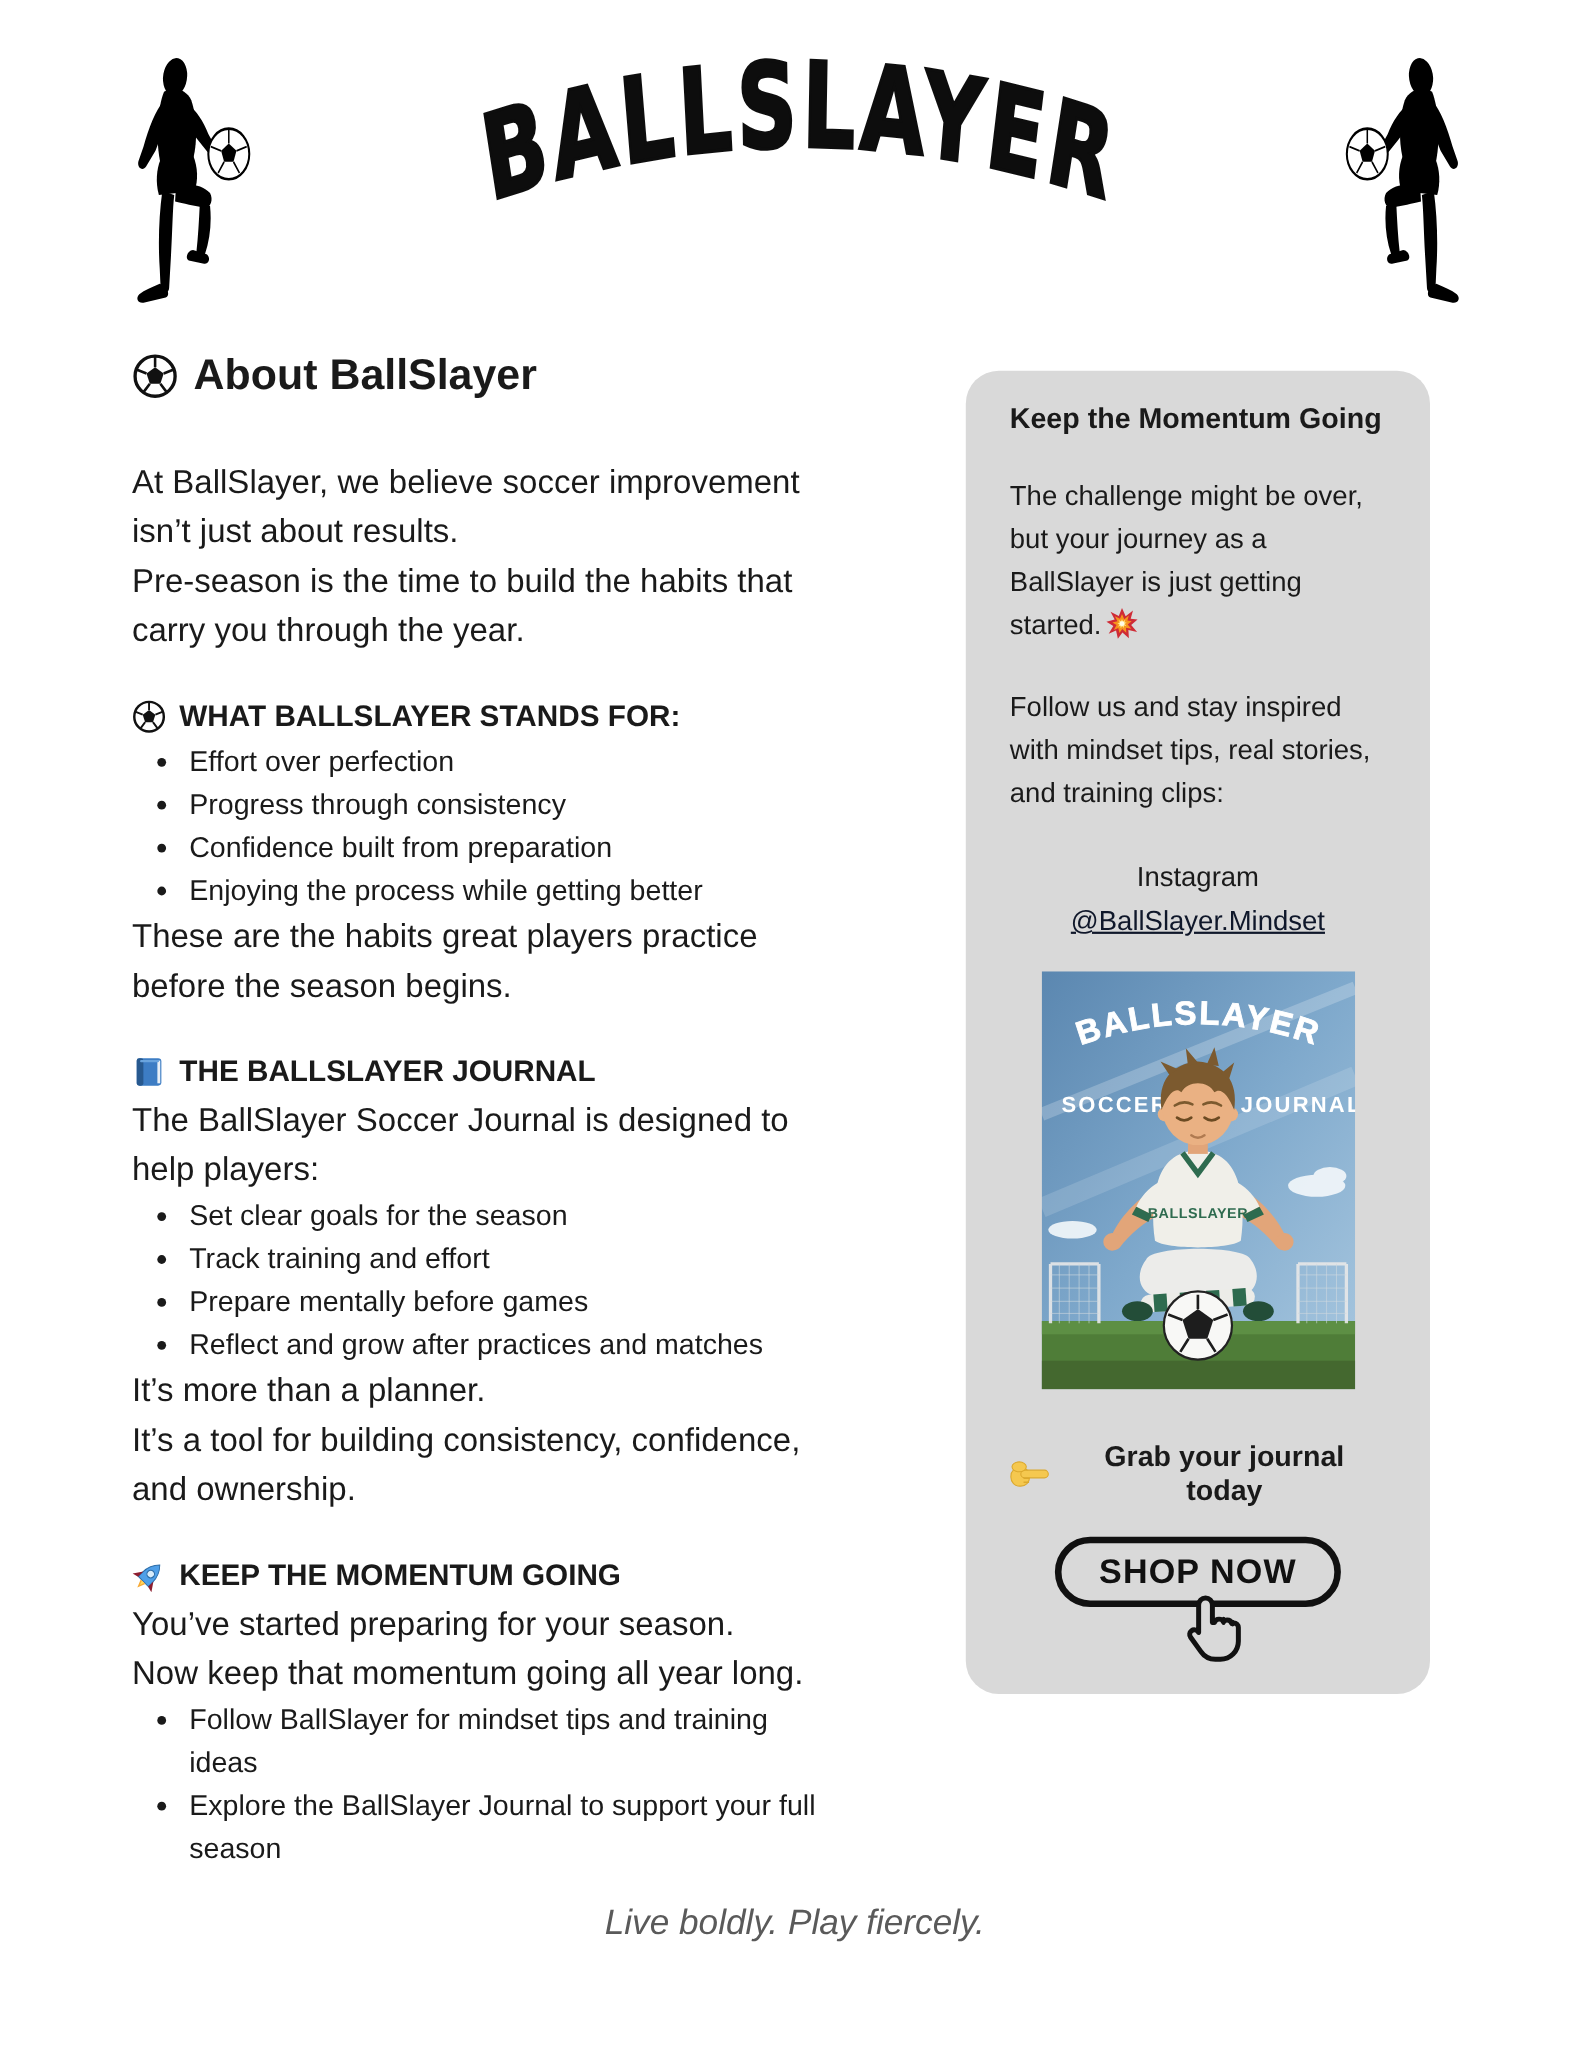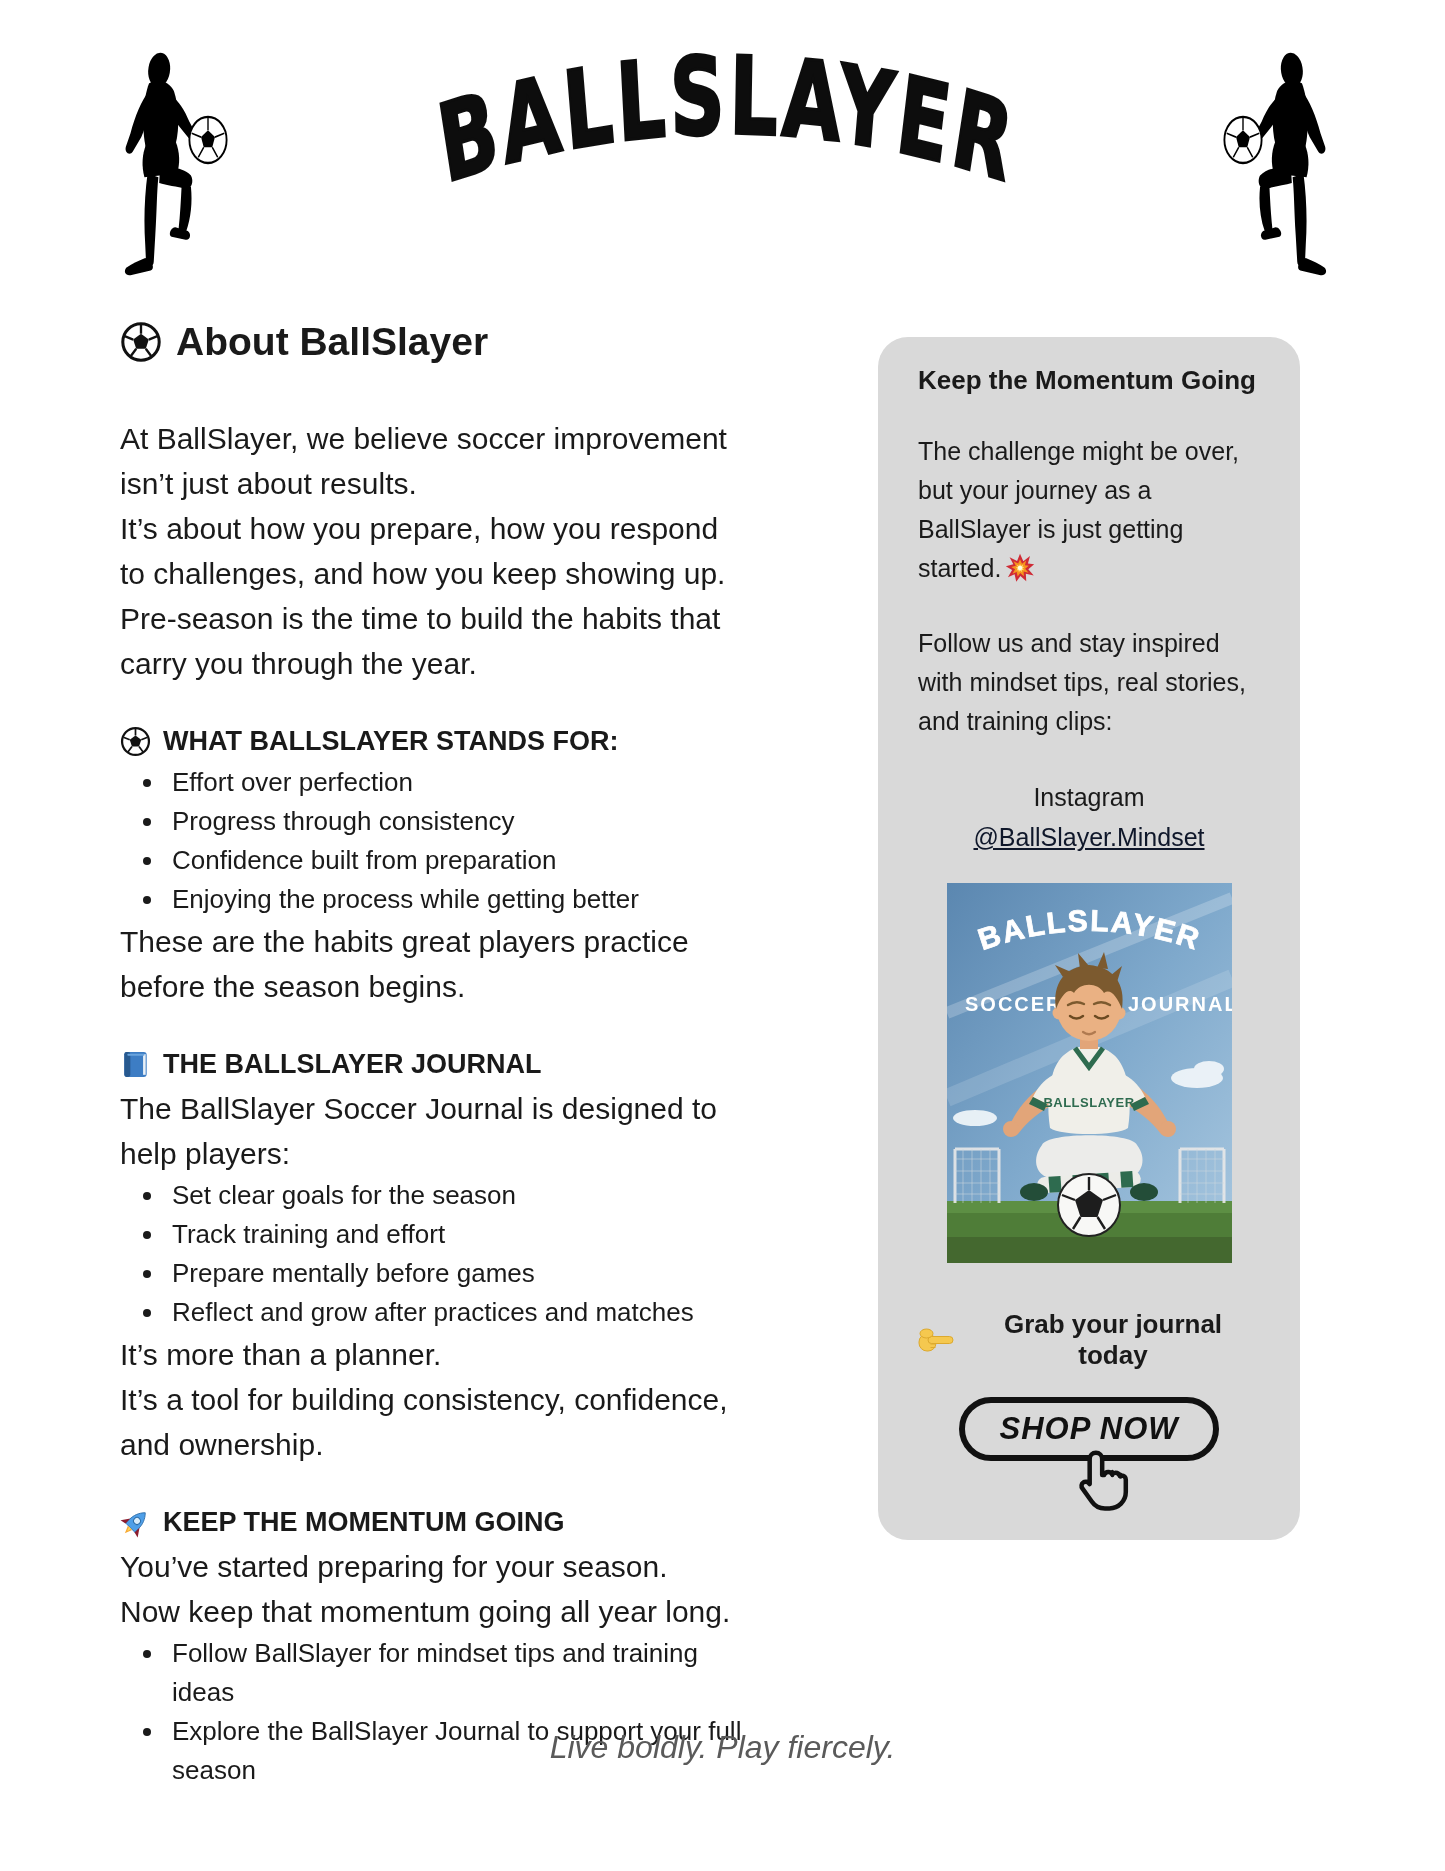--- a/index.html
+++ b/index.html
@@ -27,21 +27,21 @@
   .sidebar p{margin:36px 0 0 0;font-size:25px;line-height:1.56;}
   .boom-icon{display:inline-block;width:30px;height:30px;vertical-align:-6px;margin-left:4px;}
   .ig{margin-top:36px;text-align:center;font-size:25px;line-height:1.6;}
   .ig a{color:#0f172a;}
   .cover{display:block;width:285px;height:380px;margin:26px auto 0;}
   .cta{display:flex;align-items:center;gap:12px;margin-top:46px;font-size:26px;font-weight:bold;text-align:center;}
   .cta .icon{width:36px;height:30px;flex:0 0 auto;}
   .shop-wrap{position:relative;width:fit-content;margin:26px auto 0;}
   .shop-btn{display:block;background:transparent;border:6px solid #111;border-radius:36px;
             padding:8px 34px;font-family:inherit;font-size:31px;font-weight:bold;letter-spacing:1px;
-            color:#111;cursor:pointer;font-style:italic;}
+            color:#111;cursor:pointer;}
   .cursor-icon{position:absolute;left:50%;margin-left:-16px;bottom:-54px;width:58px;height:66px;}
   
   .footer{position:absolute;left:0;width:100%;top:1722px;text-align:center;font-size:32px;
           line-height:1.62;font-style:italic;color:#5a5a5a;}
   .footer p{margin:0;}
 </style>
 </head>
 <body>
 
 <svg width="0" height="0" style="position:absolute">
@@ -127,21 +127,20 @@
   <div class="main">
 
     <h1 class="about-title">
       <svg class="icon">
           <use href="#sym-ball"></use>
         </svg>
       <span>About BallSlayer</span>
     </h1>
 
     <p>At BallSlayer, we believe soccer improvement isn’t just about results.</p>
-    <p>It’s about how you prepare, how you respond to challenges, and how you keep showing up.</p>
     <p>Pre-season is the time to build the habits that carry you through the year.</p>
 
     <div class="sec-head">
       <svg class="icon">
           <use href="#sym-ball"></use>
         </svg>
       <span>WHAT BALLSLAYER STANDS FOR:</span>
     </div>
     <ul>
       <li>Effort over perfection</li>

